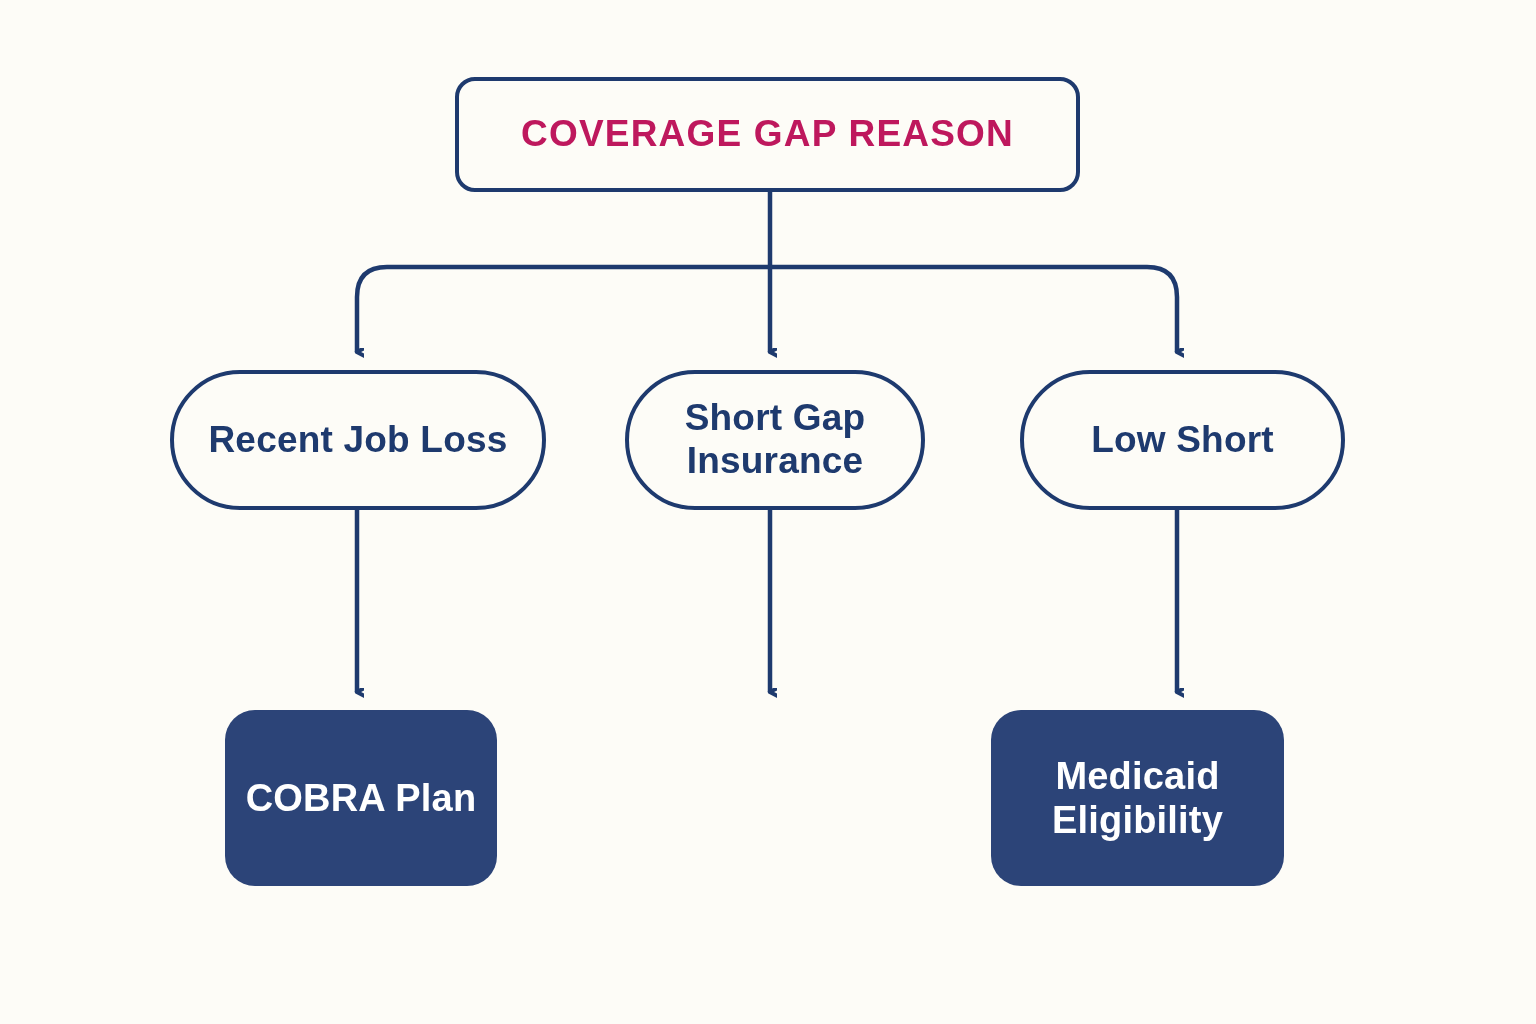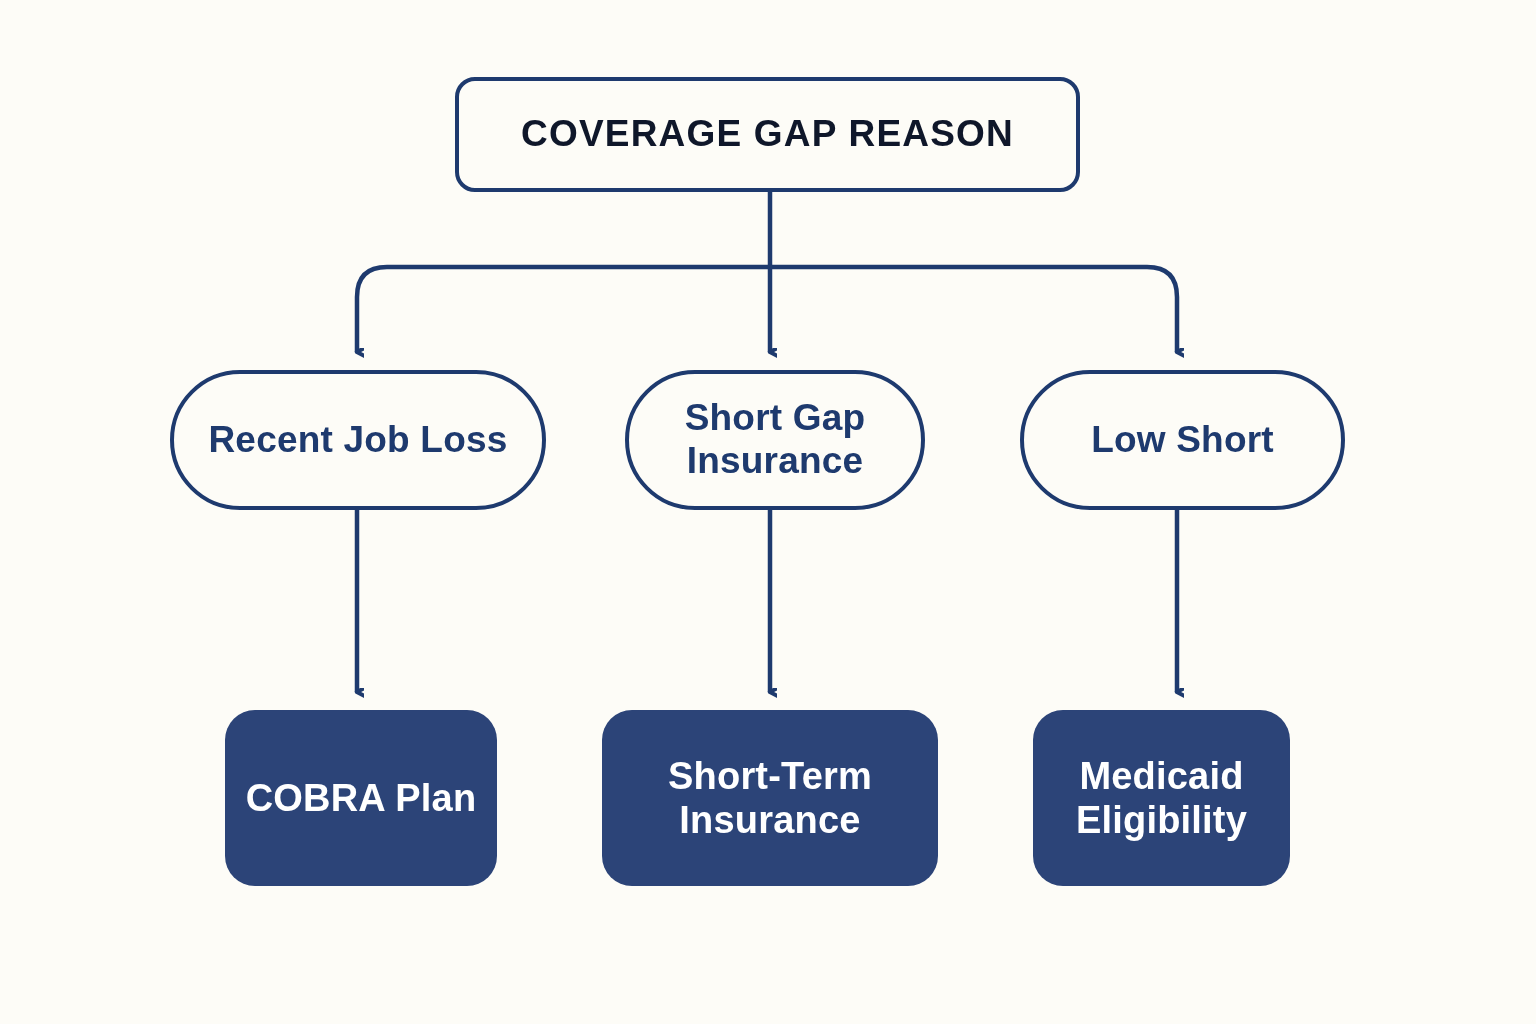--- a/index.html
+++ b/index.html
@@ -38,21 +38,21 @@
   }
   
   .node-root {
     left: 455px;
     top: 77px;
     width: 625px;
     height: 115px;
     border: 4px solid #1E3A6E;
     border-radius: 20px;
     background: #FDFCF7;
-    color: #0f172a;
+    color: #be185d;
     font-size: 37px;
     font-weight: bold;
     letter-spacing: 1.2px;
   }
   
   .node-pill {
     border: 4px solid #1E3A6E;
     background: #FDFCF7;
     color: #1E3A6E;
     font-size: 37px;
@@ -72,21 +72,21 @@
     height: 176px;
     background: #2C4478;
     color: #FFFFFF;
     font-size: 38px;
     font-weight: bold;
     border-radius: 30px;
     letter-spacing: 0.2px;
   }
   .filled-1 { left: 225px;  width: 272px; }
   .filled-2 { left: 602px;  width: 336px; }
-  .filled-3 { left: 1033px; width: 257px; }
+  .filled-3 { left: 991px; width: 293px; }
 
   .node-text {
     display: block;
     padding: 0 14px;
   }
 </style>
 </head>
 <body>
 
 <div id="canvas">
@@ -121,20 +121,17 @@
   <div class="node node-pill pill-2">
     <span class="node-text">Short Gap Insurance</span>
   </div>
   <div class="node node-pill pill-3">
     <span class="node-text">Low Short</span>
   </div>
 
   <div class="node node-filled filled-1">
     <span class="node-text">COBRA Plan</span>
   </div>
-  <div class="node node-filled filled-2">
-    <span class="node-text">Short-Term Insurance</span>
-  </div>
   <div class="node node-filled filled-3">
     <span class="node-text">Medicaid Eligibility</span>
   </div>
 
 </div>
 
 </body></html>

